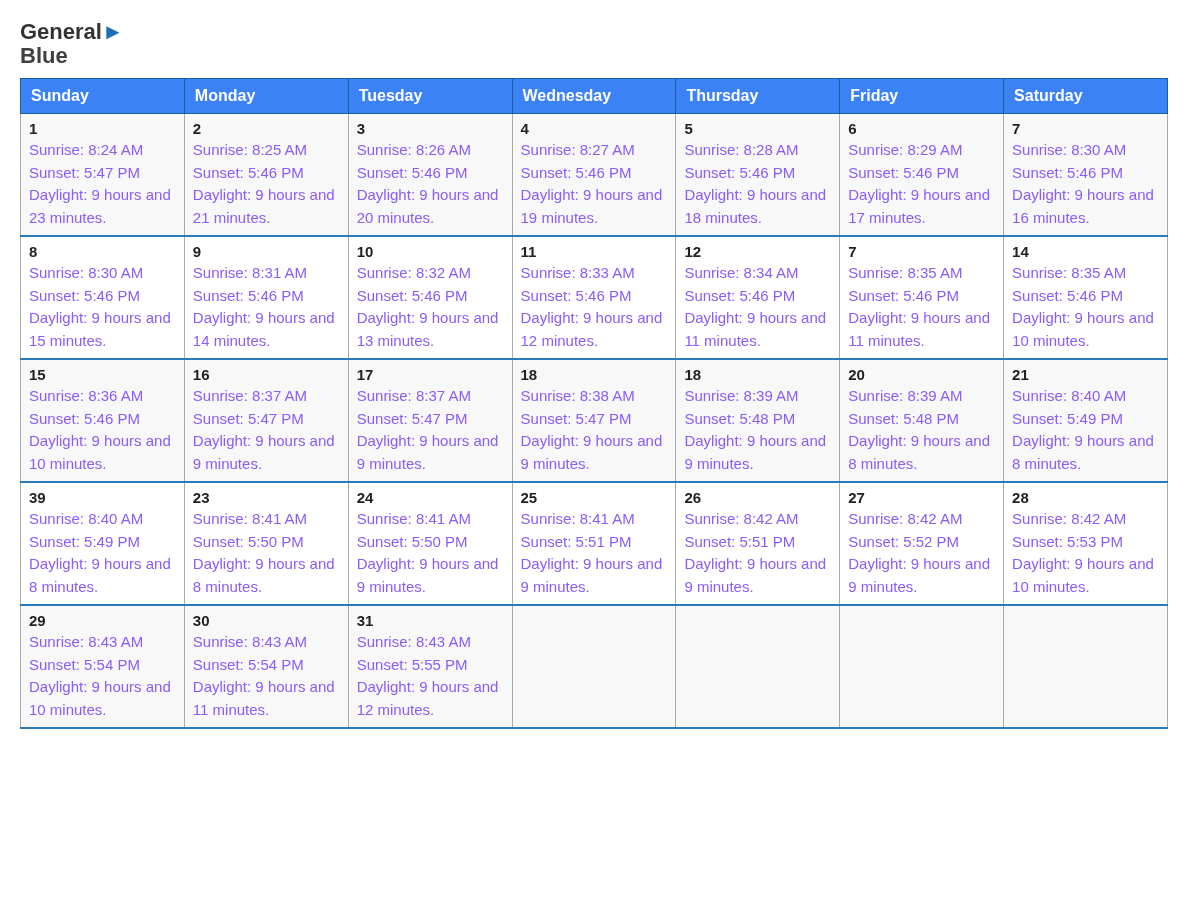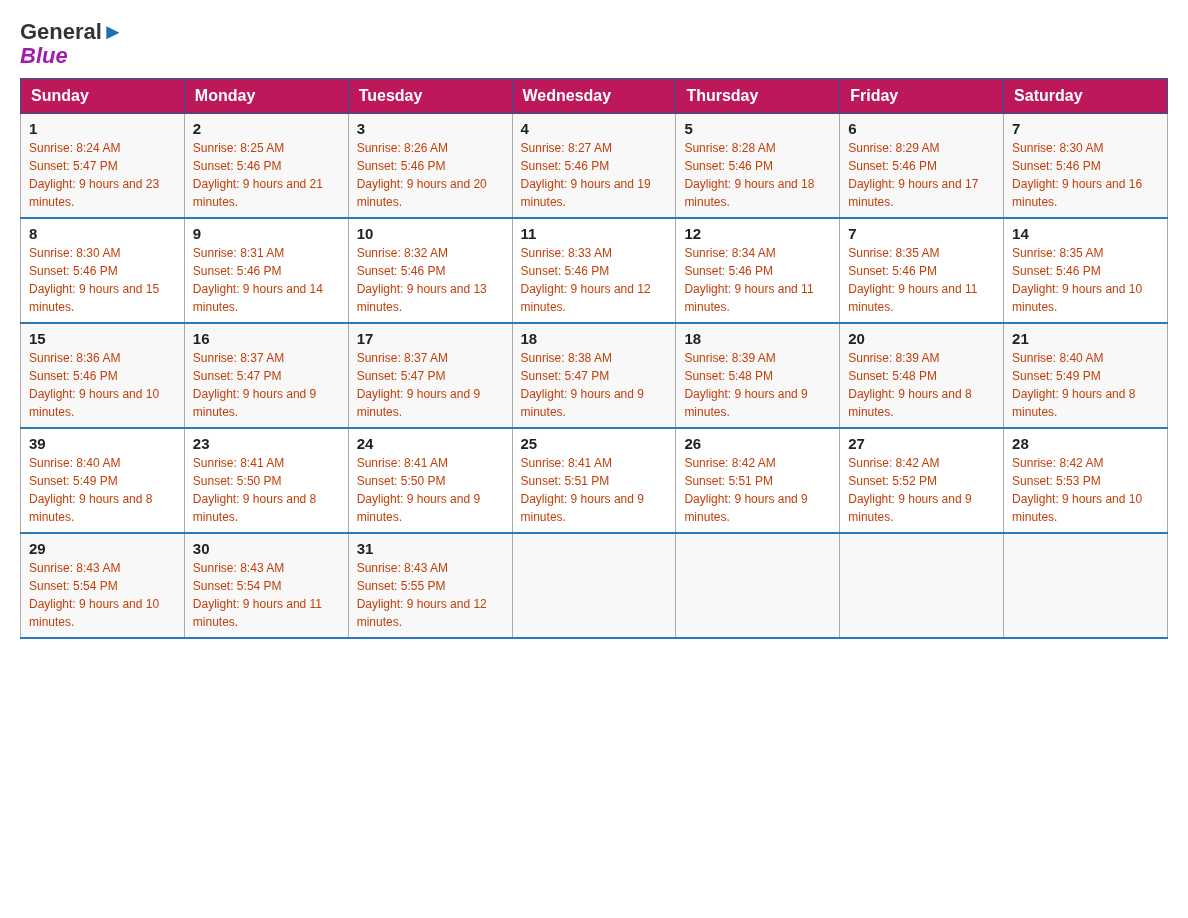--- a/index.html
+++ b/index.html
@@ -43,21 +43,21 @@
       font-size: 22px;
       color: #333;
       margin-top: 4px;
     }
     table {
       width: 100%;
       border-collapse: collapse;
       margin-top: 8px;
     }
     thead th {
-      background-color: #be185d;
+      background-color: #3b82f6;
       color: #fff;
       font-size: 16px;
       font-weight: bold;
       padding: 8px 10px;
       text-align: left;
       border: 1px solid #1a5f99;
     }
     tbody td {
       vertical-align: top;
       padding: 6px 8px;
@@ -70,42 +70,42 @@
     tbody tr {
       border-bottom: 2px solid #2a7aba;
     }
     .day-num {
       font-size: 15px;
       font-weight: bold;
       display: block;
       margin-bottom: 2px;
     }
     .day-info {
-      font-size: 12px;
+      font-size: 15px;
       line-height: 1.5;
-      color: #c2410c;
+      color: #8b5cf6;
     }
     td.empty {
       background: #fff;
     }
     tbody tr:nth-child(odd) td {
       background-color: #f8f8f8;
     }
     tbody tr:nth-child(even) td {
       background-color: #ffffff;
     }
   </style>
 </head>
 <body>
 
 <div class="header">
   <div class="logo">
     <div>
       <div class="logo-text">
-        General<span>►</span><br><span style="color:#a21caf;font-style:italic;">Blue</span>
+        General<span>►</span><br><span style="color:#404040;">Blue</span>
       </div>
     </div>
   </div>
   <div class="title-area">
     <div class="month-title"></div>
     <div class="subtitle"></div>
   </div>
 </div>
 
 <table>

